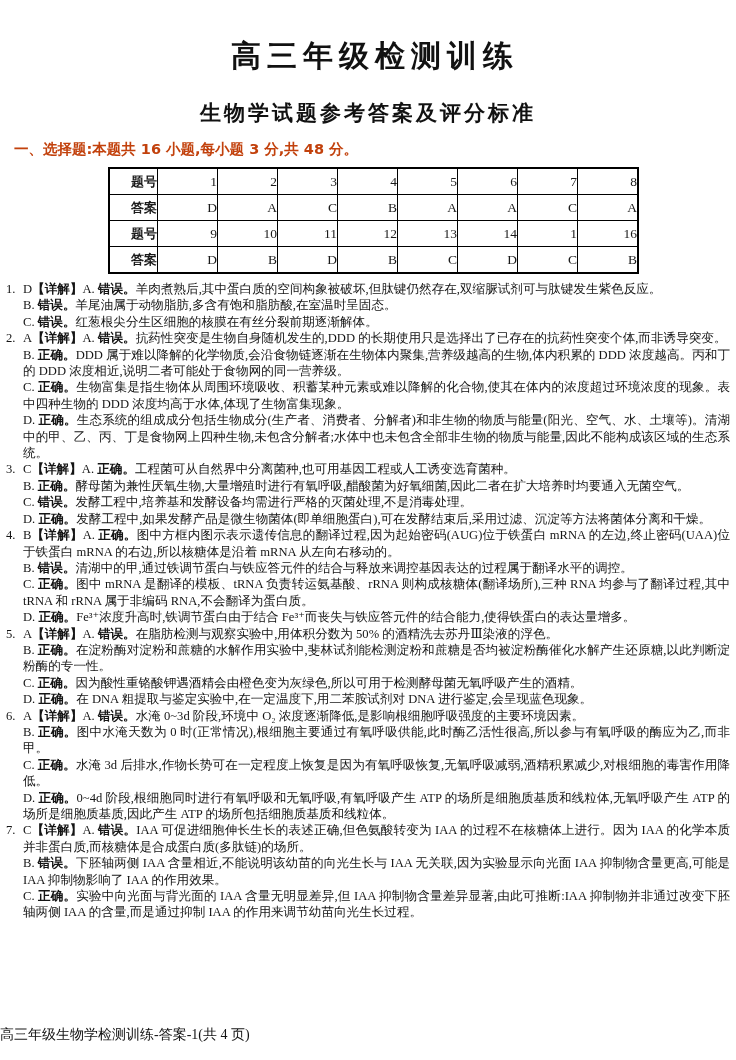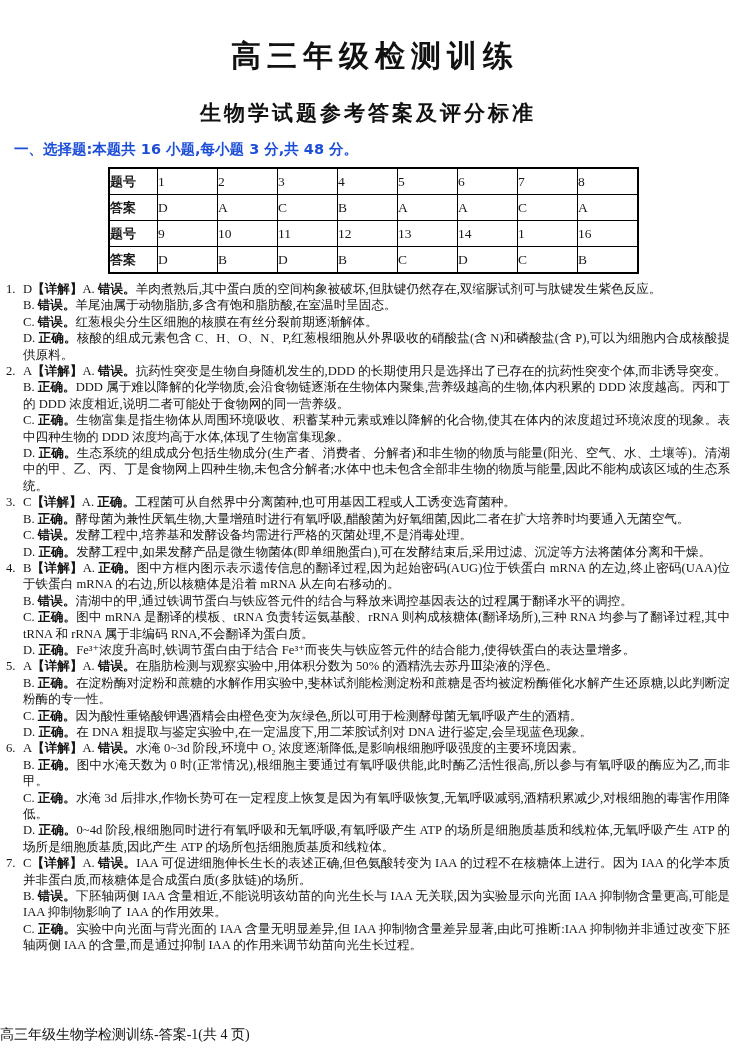--- a/index.html
+++ b/index.html
@@ -27,30 +27,30 @@
     font-weight:bold;
     font-size:21px;
     letter-spacing:3px;
     color:#111;
   }
   .section-heading{
     margin:13px 0 8px 14px;
     font-family:"DejaVu Sans","Liberation Sans",sans-serif;
     font-weight:bold;
     font-size:14.5px;
-    color:#1d4ed8;
+    color:#c2410c;
   }
   table.anskey{
     border-collapse:collapse;
     margin:8px 0 0 108px;
     border:2px solid #000;
   }
   table.anskey th, table.anskey td{
     border:1px solid #000;
-    text-align:left;
+    text-align:right;
     vertical-align:middle;
     height:25px;
     padding:0;
   }
   table.anskey th{
     width:47px;
     font-family:"DejaVu Sans","Liberation Sans",sans-serif;
     font-weight:bold;
     font-size:13px;
   }
@@ -144,21 +144,20 @@
     </tr>
   </tbody>
     </table>
 
   <div class="items">
 
     <div class="item">
       <p class="part"><span class="num">1.</span><span>D</span><span class="tag">【详解】</span><span>A.</span> <b class="vd">错误。</b><span>羊肉煮熟后,其中蛋白质的空间构象被破坏,但肽键仍然存在,双缩脲试剂可与肽键发生紫色反应。</span></p>
       <p class="part"><span>B.</span> <b class="vd">错误。</b><span>羊尾油属于动物脂肪,多含有饱和脂肪酸,在室温时呈固态。</span></p>
       <p class="part"><span>C.</span> <b class="vd">错误。</b><span>红葱根尖分生区细胞的核膜在有丝分裂前期逐渐解体。</span></p>
-      <p class="part"><span>D.</span> <b class="vd">正确。</b><span>核酸的组成元素包含 C、H、O、N、P,红葱根细胞从外界吸收的硝酸盐(含 N)和磷酸盐(含 P),可以为细胞内合成核酸提供原料。</span></p>
     </div>
 
     <div class="item">
       <p class="part"><span class="num">2.</span><span>A</span><span class="tag">【详解】</span><span>A.</span> <b class="vd">错误。</b><span>抗药性突变是生物自身随机发生的,DDD 的长期使用只是选择出了已存在的抗药性突变个体,而非诱导突变。</span></p>
       <p class="part"><span>B.</span> <b class="vd">正确。</b><span>DDD 属于难以降解的化学物质,会沿食物链逐渐在生物体内聚集,营养级越高的生物,体内积累的 DDD 浓度越高。丙和丁的 DDD 浓度相近,说明二者可能处于食物网的同一营养级。</span></p>
       <p class="part"><span>C.</span> <b class="vd">正确。</b><span>生物富集是指生物体从周围环境吸收、积蓄某种元素或难以降解的化合物,使其在体内的浓度超过环境浓度的现象。表中四种生物的 DDD 浓度均高于水体,体现了生物富集现象。</span></p>
       <p class="part"><span>D.</span> <b class="vd">正确。</b><span>生态系统的组成成分包括生物成分(生产者、消费者、分解者)和非生物的物质与能量(阳光、空气、水、土壤等)。清湖中的甲、乙、丙、丁是食物网上四种生物,未包含分解者;水体中也未包含全部非生物的物质与能量,因此不能构成该区域的生态系统。</span></p>
     </div>
 
     <div class="item">

